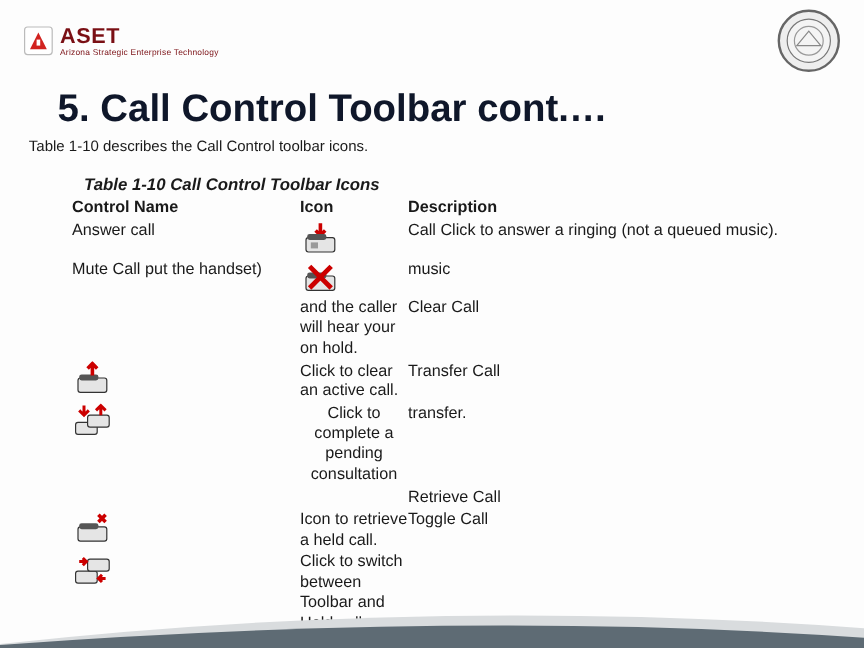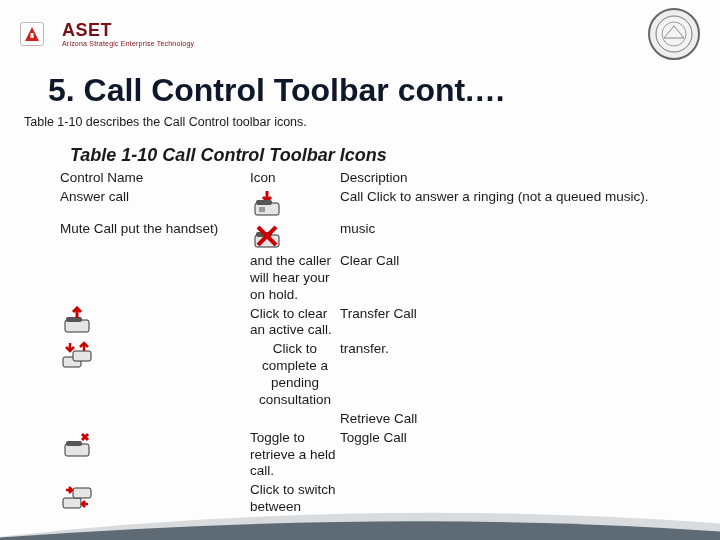--- a/index.html
+++ b/index.html
@@ -15,21 +15,21 @@
   }
   .top-bar {
     display: flex;
     align-items: center;
     justify-content: space-between;
     padding: 8px 20px 4px 20px;
   }
   .logo-block {
     display: flex;
     align-items: center;
-    gap: 18px;
+    gap: 6px;
   }
   .logo-mark {
     width: 22px; height: 22px;
     background: #fff;
     border: 1px solid #bbb;
     border-radius: 3px;
     display:flex; align-items:center; justify-content:center;
   }
   .logo-mark svg { display:block; }
   .logo-text {
@@ -59,35 +59,35 @@
     font-size: 32px;
     font-weight: 800;
     color: #0f172a;
     margin: 8px 0 4px 48px;
   }
   .subline {
     font-size: 12.5px;
     margin: 6px 0 2px 24px;
   }
   .table-caption {
-    font-size: 18px;
+    font-size: 14px;
     font-weight: 700;
     font-style: italic;
     margin: 16px 0 4px 70px;
   }
   .grid {
     display: grid;
     grid-template-columns: 190px 90px 1fr;
     column-gap: 0;
     row-gap: 2px;
     margin: 0 50px 0 60px;
     font-size: 13.5px;
     line-height: 1.25;
   }
-  .hd { font-weight: 400; }
+  .hd { font-weight: 700; }
   .col-name {}
   .col-icon { text-align: left; }
   .col-desc {}
   .icon-box {
     display:inline-block;
     width: 34px; height: 30px;
     vertical-align: middle;
   }
   .footer-swoosh {
     position:absolute;
@@ -191,21 +191,21 @@
   <div class="col-name">Retrieve Call</div>
   <div class="col-icon">
     <span class="icon-box">
       <svg viewBox="0 0 34 30" width="34" height="30">
         <rect x="5" y="14" width="24" height="12" rx="2" fill="#e5e5e5" stroke="#333"></rect>
         <rect x="6" y="11" width="16" height="5" rx="2" fill="#555"></rect>
         <path d="M22 4 L28 10 M28 4 L22 10" stroke="#c00" stroke-width="3"></path>
       </svg>
     </span>
   </div>
-  <div class="col-desc">Toggle to retrieve a held call.</div>
+  <div class="col-desc">Icon to retrieve a held call.</div>
 
   <div class="col-name">Toggle Call</div>
   <div class="col-icon">
     <span class="icon-box">
       <svg viewBox="0 0 34 30" width="34" height="30">
         <rect x="3" y="16" width="18" height="10" rx="2" fill="#e5e5e5" stroke="#333"></rect>
         <rect x="13" y="6" width="18" height="10" rx="2" fill="#e5e5e5" stroke="#333"></rect>
         <path d="M6 8 L12 8 M9 5 L12 8 L9 11" stroke="#c00" stroke-width="2.5" fill="none"></path>
         <path d="M28 22 L22 22 M25 19 L22 22 L25 25" stroke="#c00" stroke-width="2.5" fill="none"></path>
       </svg>

